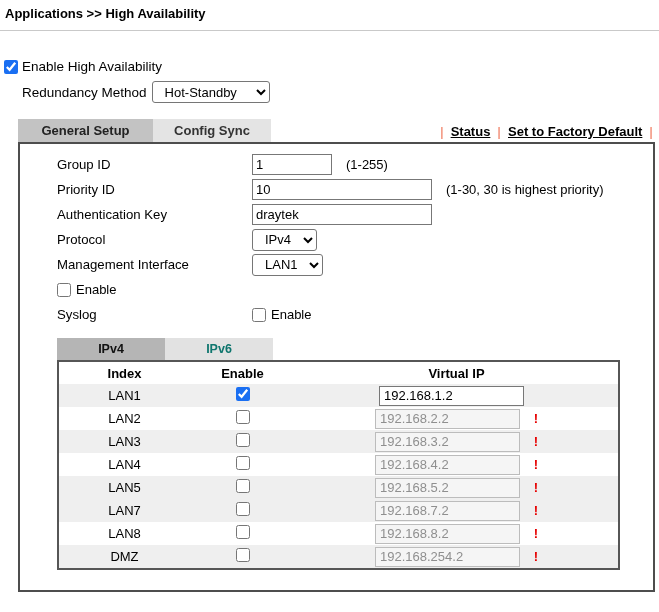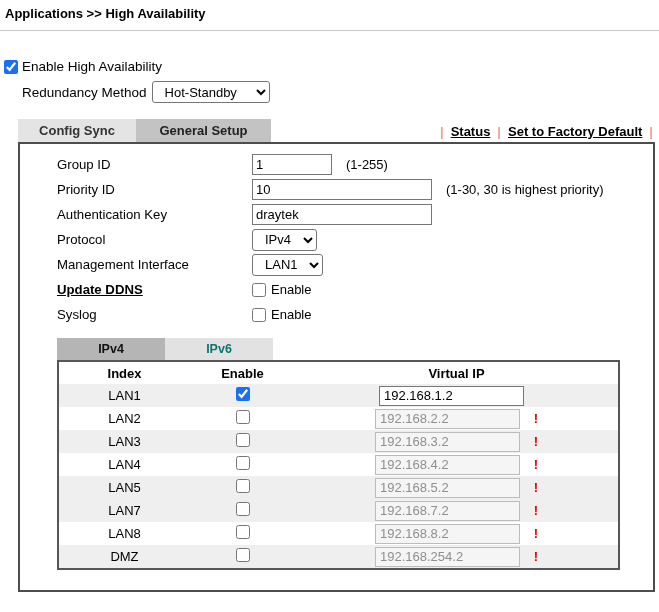--- a/index.html
+++ b/index.html
@@ -113,22 +113,22 @@
   </div>
   <div class="redundancy-row">
     <span class="rlabel">Redundancy Method</span>
     <select>
       <option>Hot-Standby</option>
     </select>
   </div>
 </div>
 
 <div class="tabbar">
+  <div class="tab tab-general">General Setup</div>
   <div class="tab tab-config">Config Sync</div>
-  <div class="tab tab-general">General Setup</div>
   <div class="tablinks">
     <span class="sep">|</span>
     <span class="toplink">Status</span>
     <span class="sep">|</span>
     <span class="toplink">Set to Factory Default</span>
     <span class="sep">|</span>
   </div>
 </div>
 
 <div class="mainbox">
@@ -168,21 +168,20 @@
   <div class="frow">
     <span class="lbl">Management Interface</span>
     <span class="ctrl">
       <select>
         <option>LAN1</option>
       </select>
     </span>
   </div>
 
   <div class="frow">
-    <span class="lbl lbl-link">Update DDNS</span>
     <span class="ctrl ckrow">
       <input type="checkbox" id="ddns" style="">
       <label class="enbl" for="ddns">Enable</label>
     </span>
   </div>
 
   <div class="frow">
     <span class="lbl">Syslog</span>
     <span class="ctrl ckrow">
       <input type="checkbox" id="syslog" style="">

